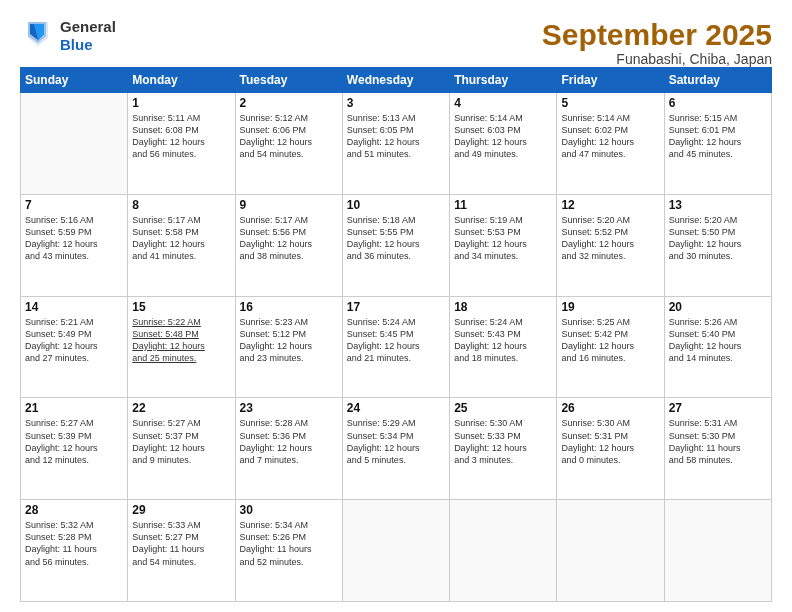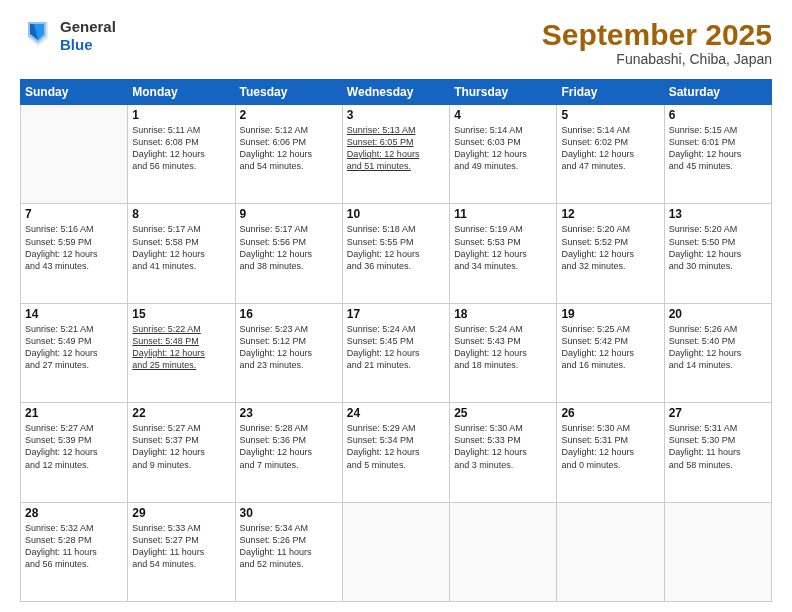--- a/index.html
+++ b/index.html
@@ -46,21 +46,20 @@
     .location {
       font-size: 14px;
       color: #444;
     }
     .calendar {
       flex: 1;
       border: 1px solid #ccc;
       border-collapse: collapse;
       width: 100%;
       table-layout: fixed;
-      margin-top: 12px;
     }
     .calendar th {
       background: #1565c0;
       color: #fff;
       font-size: 12px;
       font-weight: bold;
       padding: 5px 4px;
       text-align: left;
       border: 1px solid #1565c0;
     }
@@ -136,21 +135,21 @@
           </td>
           <td>
             <div class="day-number">2</div>
             <div class="day-info" style="white-space: pre-line;">Sunrise: 5:12 AM
 Sunset: 6:06 PM
 Daylight: 12 hours
 and 54 minutes.</div>
           </td>
           <td>
             <div class="day-number">3</div>
-            <div class="day-info" style="white-space: pre-line; text-decoration: underline;">Sunrise: 5:13 AM
+            <div class="day-info" style="white-space: pre-line;">Sunrise: 5:13 AM
 Sunset: 6:05 PM
 Daylight: 12 hours
 and 51 minutes.</div>
           </td>
           <td>
             <div class="day-number">4</div>
             <div class="day-info" style="white-space: pre-line;">Sunrise: 5:14 AM
 Sunset: 6:03 PM
 Daylight: 12 hours
 and 49 minutes.</div>

